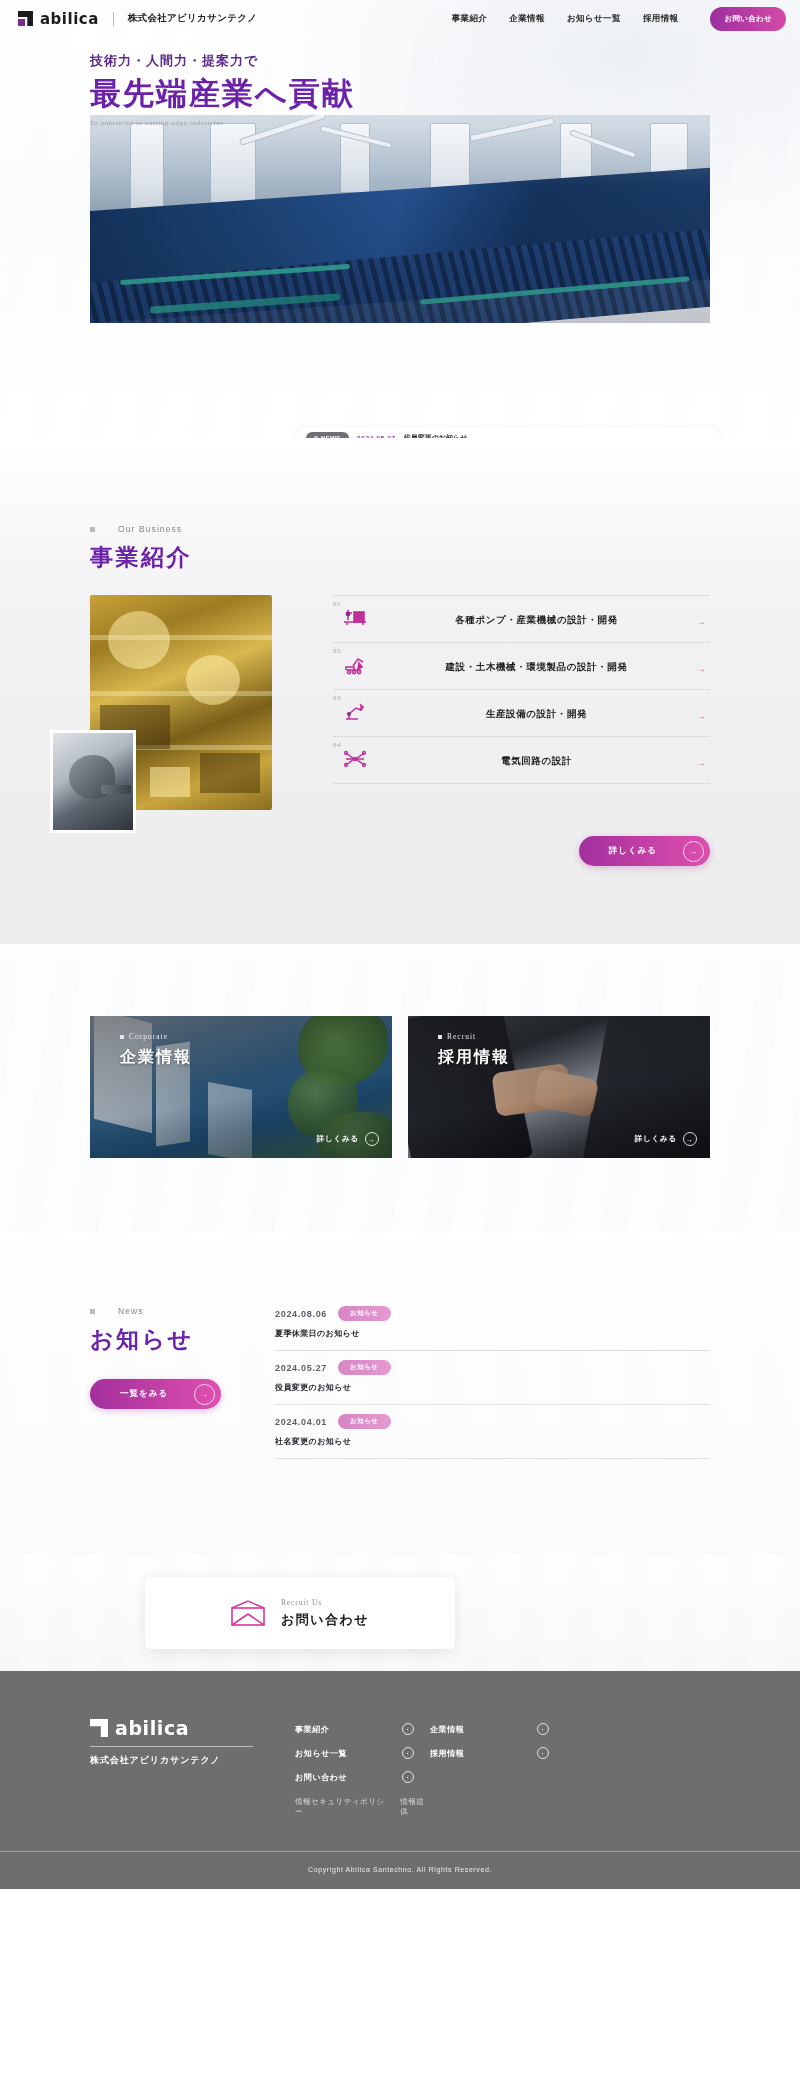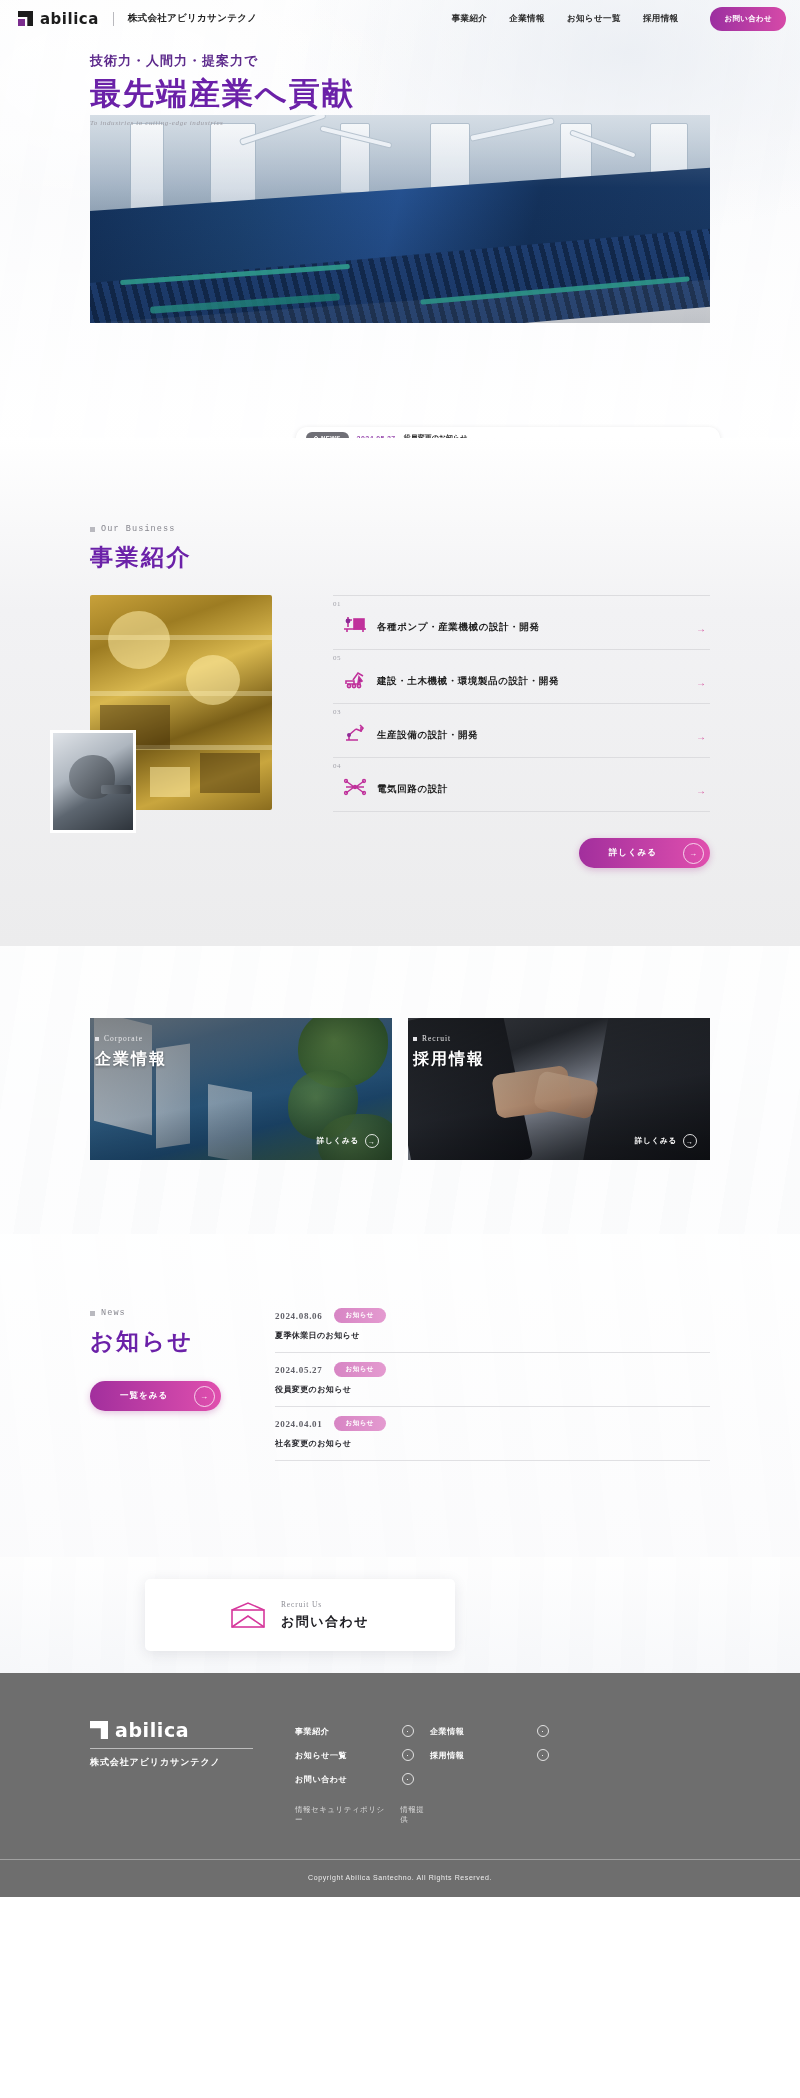--- a/index.html
+++ b/index.html
@@ -106,22 +106,22 @@
   .ticker-badge .dot{ width:4px; height:4px; border-radius:50%; border:1px solid #fff; display:block; }
   .ticker-date { font-size:7px; color:#9b4fb0; font-weight:700; letter-spacing:.4px; }
   .ticker-text { font-size:7px; color:#2d2d2d; font-weight:700; }
 
   
   .business {
     position:relative; padding:86px 0 78px; background:linear-gradient(180deg,#ffffff 0%,#f2f2f4 34%,#ececed 100%);
   }
   .sec-head { padding-left:90px; margin-bottom:22px; }
   .sec-eyebrow {
-    font-size:8.5px; color:#86868e; letter-spacing:1.1px; font-family:Liberation Mono, monospace;
-    display:flex; align-items:center; gap:6px; margin-bottom:8px;text-align:right;
+    font-size:8.5px; color:#86868e; letter-spacing:1.1px; font-family:Liberation Sans, sans-serif;
+    display:flex; align-items:center; gap:23px; margin-bottom:8px;text-align:right;
   }
   .sec-eyebrow .sq{ width:5px; height:5px; background:#b9b9bf; display:block; }
   .sec-title { font-size:23px; font-weight:700; color:#6b21a8; letter-spacing:2.5px; }
 
   .biz-wrap { display:flex; padding:0 90px; gap:0; align-items:flex-start; }
   .biz-media { position:relative; width:185px; flex:none; }
   .biz-img-main {
     width:182px; height:215px; border-radius:2px; overflow:hidden; position:relative;
     background:linear-gradient(160deg,#c8a13a 0%,#9d7c22 20%,#d9b84f 40%,#7a5f18 62%,#c9a63e 82%,#8a6c1e 100%);
   }
@@ -132,22 +132,22 @@
     position:absolute; left:-40px; top:135px; width:86px; height:103px; overflow:hidden;
     border:3px solid #fff; background:linear-gradient(150deg,#dfe3e8 0%,#aeb6bf 38%,#5d6670 62%,#2e343b 100%);
   }
   .biz-img-sub .cone{ position:absolute; left:16px; top:22px; width:46px; height:44px;
     background:linear-gradient(135deg,#8d959e,#40464d); border-radius:50% 46% 44% 50%; }
   .biz-img-sub .stem{ position:absolute; left:48px; top:52px; width:30px; height:9px;
     background:linear-gradient(90deg,#6c747d,#3a4047); border-radius:2px; }
 
   .biz-list { flex:1; margin-left:58px; }
   .biz-row {
-    position:relative; border-bottom:1px solid #dcdcdf; padding:16px 0 11px;
-    display:flex; align-items:flex-end; gap:0; cursor:pointer;
+    position:relative; border-bottom:1px solid #dcdcdf; padding:9px 0 11px;
+    display:flex; align-items:flex-end; gap:8px; cursor:pointer;text-align:center;
   }
   .biz-row:first-child{ border-top:1px solid #dcdcdf; }
   .biz-num {
     position:absolute; left:0; top:4px; font-size:7px; color:#a3a3ab; letter-spacing:.6px;
     font-family:"Liberation Serif",serif;
   }
   .biz-icon { width:44px; flex:none; display:flex; justify-content:center; align-items:center; height:26px; }
   .biz-label { font-size:9.5px; font-weight:700; color:#1f1f1f; letter-spacing:.6px; flex:1; padding-bottom:4px; }
   .biz-arrow { font-size:10px; color:#d5569f; padding-bottom:4px; padding-right:4px; }
 
@@ -181,21 +181,21 @@
   }
   .card-corp .bldg{ position:absolute; background:linear-gradient(135deg,#dfe6ec,#93a3b2); }
   .card-corp .leaf{ position:absolute; background:radial-gradient(circle at 40% 40%,#5e8a4a,#27502a);
      border-radius:50% 40% 55% 45%; }
   .card-rec{
     background:linear-gradient(160deg,#5b5f68 0%,#2f333a 28%,#8d93a0 52%,#3c4149 78%,#1e2127 100%);
   }
   .card-rec .sleeve{ position:absolute; background:linear-gradient(140deg,#31353c,#12141a); border-radius:6px; }
   .card-rec .hand{ position:absolute; background:linear-gradient(150deg,#d8b79a,#a3765a); border-radius:9px; }
   .card-shade{ position:absolute; inset:0; background:linear-gradient(170deg,rgba(0,0,0,.42),rgba(0,0,0,.10) 55%,rgba(0,0,0,.40)); }
-  .card-body{ position:absolute; left:5px; top:16px; z-index:3; }
+  .card-body{ position:absolute; left:30px; top:16px; z-index:3; }
   .card-eyebrow{
     font-size:7.5px; color:#e8e8ea; letter-spacing:1px; font-family:"Liberation Serif",serif;
     display:flex; align-items:center; gap:5px; margin-bottom:6px;
   }
   .card-eyebrow .sq{ width:4px; height:4px; background:#e4e4e8; display:block; }
   .card-title{ font-size:16px; font-weight:700; color:#fff; letter-spacing:2px;
      text-shadow:0 1px 3px rgba(0,0,0,.4); }
   .card-more{
     position:absolute; right:13px; bottom:12px; z-index:3;
     display:flex; align-items:center; gap:6px; color:#fff; font-size:7.5px; font-weight:700; letter-spacing:.8px;
@@ -210,21 +210,21 @@
     position:relative; padding:74px 0 96px;
     background:
       linear-gradient(180deg,rgba(255,255,255,.94),rgba(252,252,253,.90)),
       repeating-linear-gradient(84deg,#ebedf1 0px,#ebedf1 30px,#f6f7f9 30px,#f6f7f9 64px),
       #f7f8fa;
   }
   .news-wrap{ display:flex; padding:0 90px; }
   .news-left{ width:175px; flex:none; }
   .news-right{ flex:1; margin-left:10px; }
   .news-btn-wrap{ margin-top:24px; }
-  .news-item{ border-bottom:1px solid #e0e0e3; padding:9px 0 11px; cursor:pointer;font-family:Liberation Serif, serif; }
+  .news-item{ border-bottom:1px solid #e0e0e3; padding:9px 0 11px; cursor:pointer; }
   .news-item:first-child{ padding-top:0; }
   .news-meta{ display:flex; align-items:center; gap:11px; margin-bottom:7px; }
   .news-date{ font-size:9px; color:#5e5e66; font-weight:700; letter-spacing:.7px; }
   .news-tag{
     background:linear-gradient(90deg,#d785c4,#e49ad0); color:#fff; font-size:6.5px; font-weight:700;
     padding:3px 12px; border-radius:9px; letter-spacing:.5px;
   }
   .news-title{ font-size:8px; color:#24242a; font-weight:700; letter-spacing:.4px; }
 
   
@@ -260,21 +260,21 @@
   .f-addr{ margin-top:16px; font-size:8px; line-height:1.85; color:#f0f0f0; letter-spacing:.6px; }
   .f-nav{ flex:1; display:flex; gap:0; margin-left:10px; }
   .f-col{ width:135px; }
   .f-link{
     display:flex; align-items:center; justify-content:space-between; height:24px;
     font-size:8px; font-weight:700; color:#fff; letter-spacing:.6px; cursor:pointer;
     padding-right:16px;
   }
   .f-circ{ width:12px; height:12px; border-radius:50%; border:1px solid rgba(255,255,255,.8);
      display:flex; align-items:center; justify-content:center; font-size:6px; }
-  .f-sub{ margin-top:14px; display:flex; gap:14px;font-family:Liberation Serif, serif; }
+  .f-sub{ margin-top:8px; display:flex; gap:14px;font-family:Liberation Serif, serif; }
   .f-sublink{ font-size:7.5px; color:#dcdcdc; letter-spacing:.5px; cursor:pointer; }
   .f-bottom{ margin-top:34px; border-top:1px solid rgba(255,255,255,.35); padding:14px 0 16px;
      text-align:center; font-size:7px; color:#ededed; letter-spacing:.6px; }
 </style>
 </head>
 <body>
 
 <div class="page">
 
   <section class="hero">

